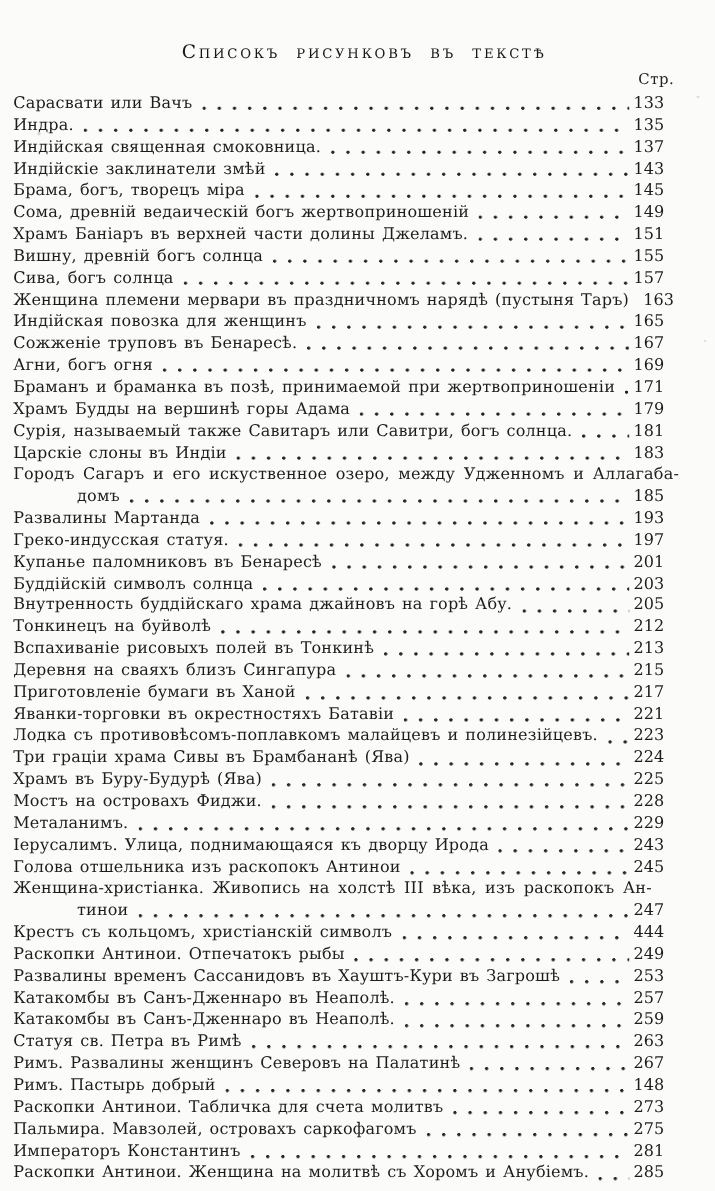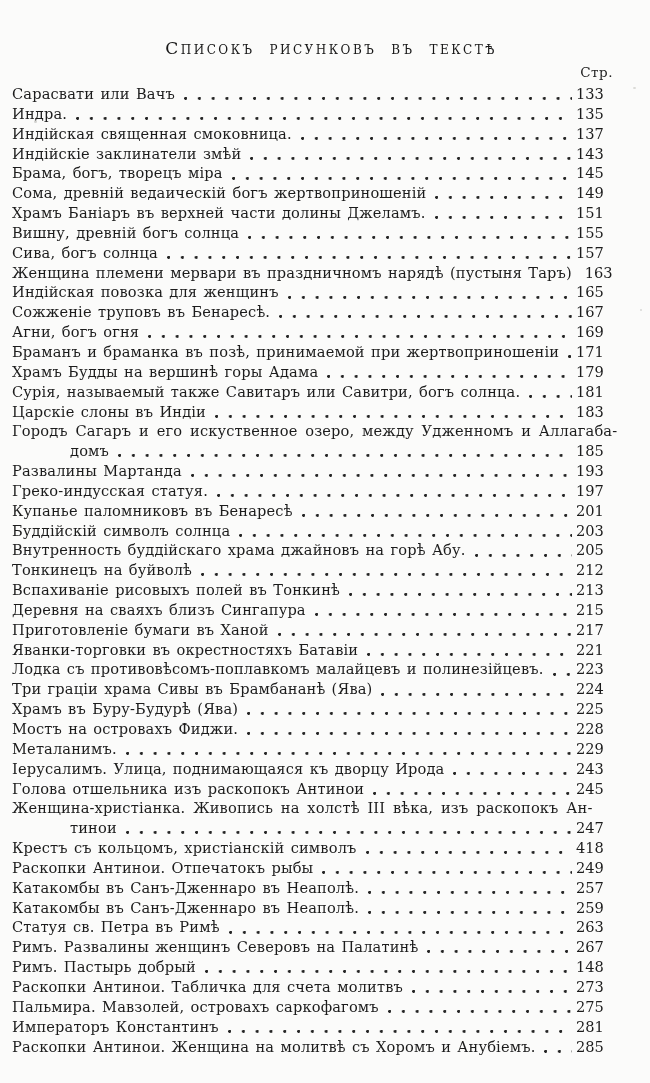--- a/index.html
+++ b/index.html
@@ -272,26 +272,31 @@
         <span class="pg"></span>
       </div>
       <div class="row indent">
         <span class="txt">тинои</span>
         <span class="leader"></span>
         <span class="pg">247</span>
       </div>
       <div class="row">
         <span class="txt">Крестъ съ кольцомъ, христіанскій символъ</span>
         <span class="leader"></span>
-        <span class="pg">418</span>
+        <span class="pg">444</span>
       </div>
       <div class="row">
         <span class="txt">Раскопки Антинои. Отпечатокъ рыбы</span>
         <span class="leader"></span>
         <span class="pg">249</span>
+      </div>
+      <div class="row">
+        <span class="txt">Развалины временъ Сассанидовъ въ Хауштъ-Кури въ Загрошѣ</span>
+        <span class="leader"></span>
+        <span class="pg">253</span>
       </div>
       <div class="row">
         <span class="txt">Катакомбы въ Санъ-Дженнаро въ Неаполѣ.</span>
         <span class="leader"></span>
         <span class="pg">257</span>
       </div>
       <div class="row">
         <span class="txt">Катакомбы въ Санъ-Дженнаро въ Неаполѣ.</span>
         <span class="leader"></span>
         <span class="pg">259</span>

